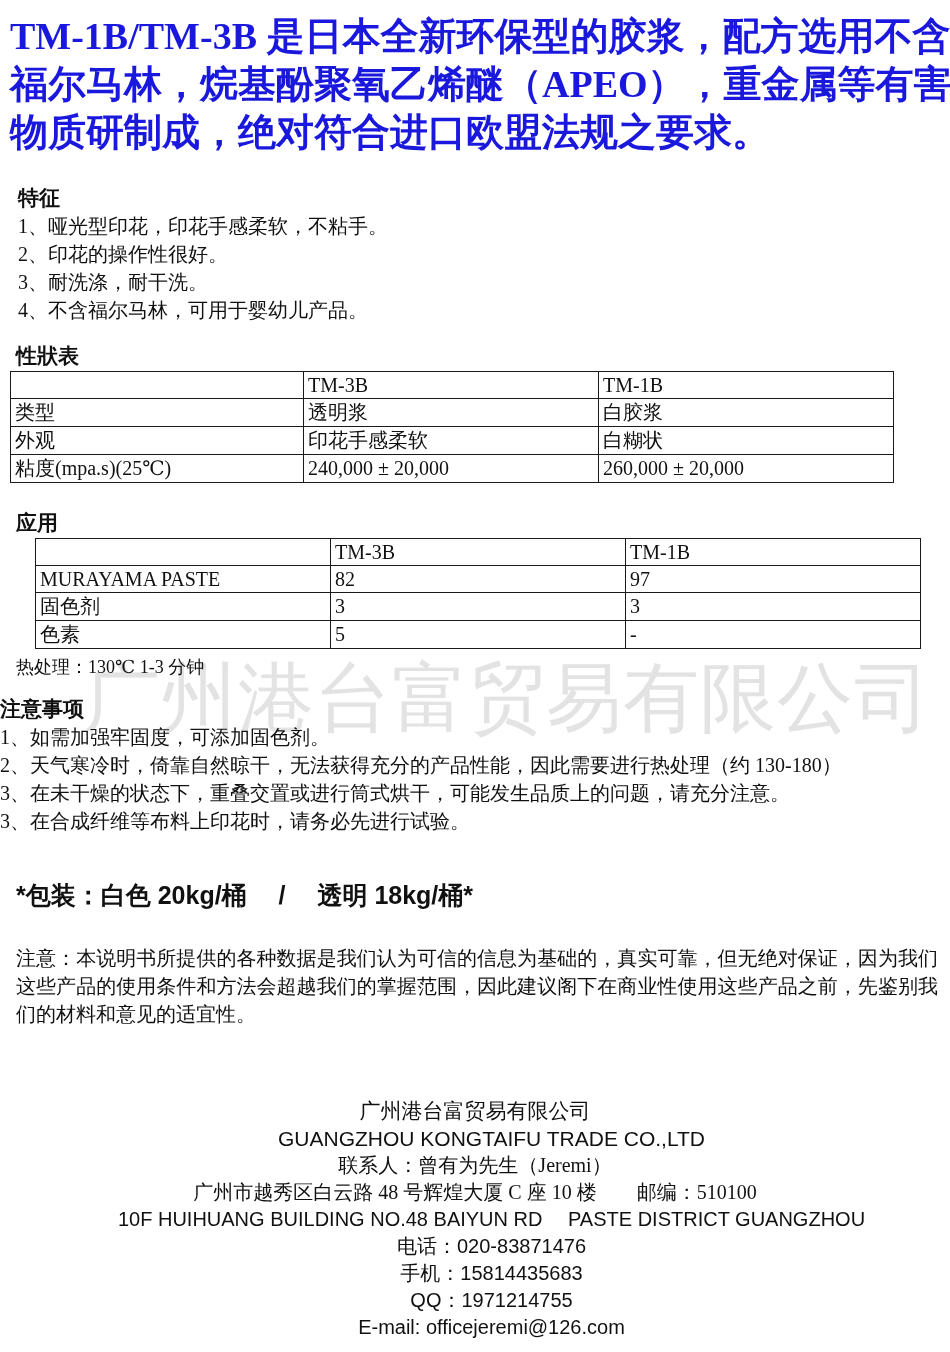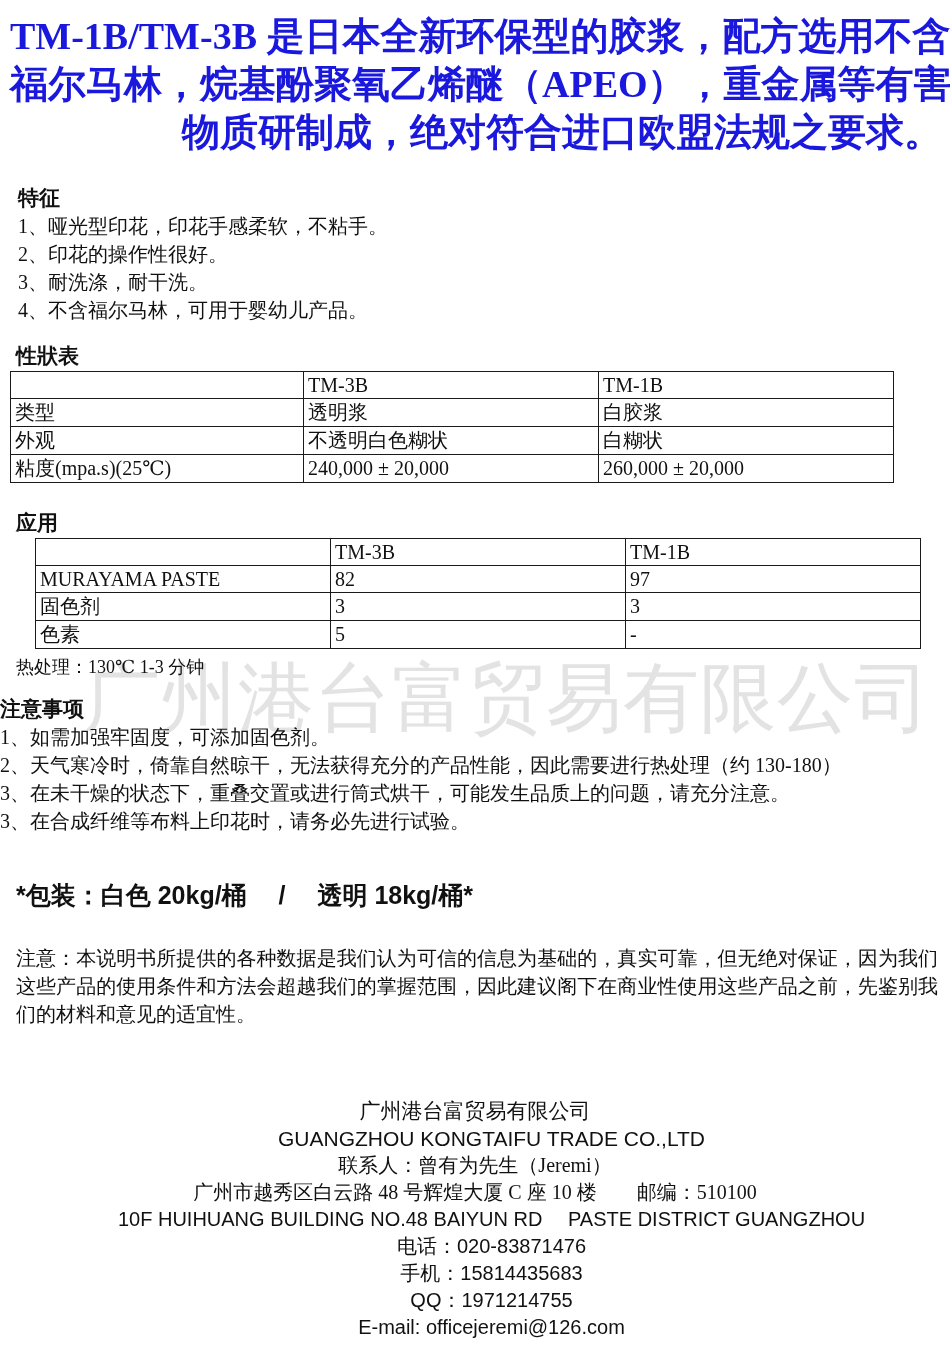--- a/index.html
+++ b/index.html
@@ -29,21 +29,21 @@
   }
 
   
   .intro {
     padding: 12px 8px 0 10px;
     font-weight: bold;
     color: #1b18dd;
     font-size: 38px;
     line-height: 48px;
   }
-  .intro .t-line { white-space: nowrap; text-align: right; }
+  .intro .t-line { white-space: nowrap; }
 
   
   .sec-heading {
     font-weight: bold;
     font-size: 21px;
     line-height: 24px;
     margin-left: 18px;
   }
 
   
@@ -159,21 +159,21 @@
           <td>TM-3B</td>
           <td>TM-1B</td>
         </tr>
         <tr>
           <td>类型</td>
           <td>透明浆</td>
           <td>白胶浆</td>
         </tr>
         <tr>
           <td>外观</td>
-          <td>不透明白色糊状</td>
+          <td>印花手感柔软</td>
           <td>白糊状</td>
         </tr>
         <tr>
           <td>粘度(mpa.s)(25℃)</td>
           <td>240,000 ± 20,000</td>
           <td>260,000 ± 20,000</td>
         </tr>
       </tbody>
         </table>
     </div>

